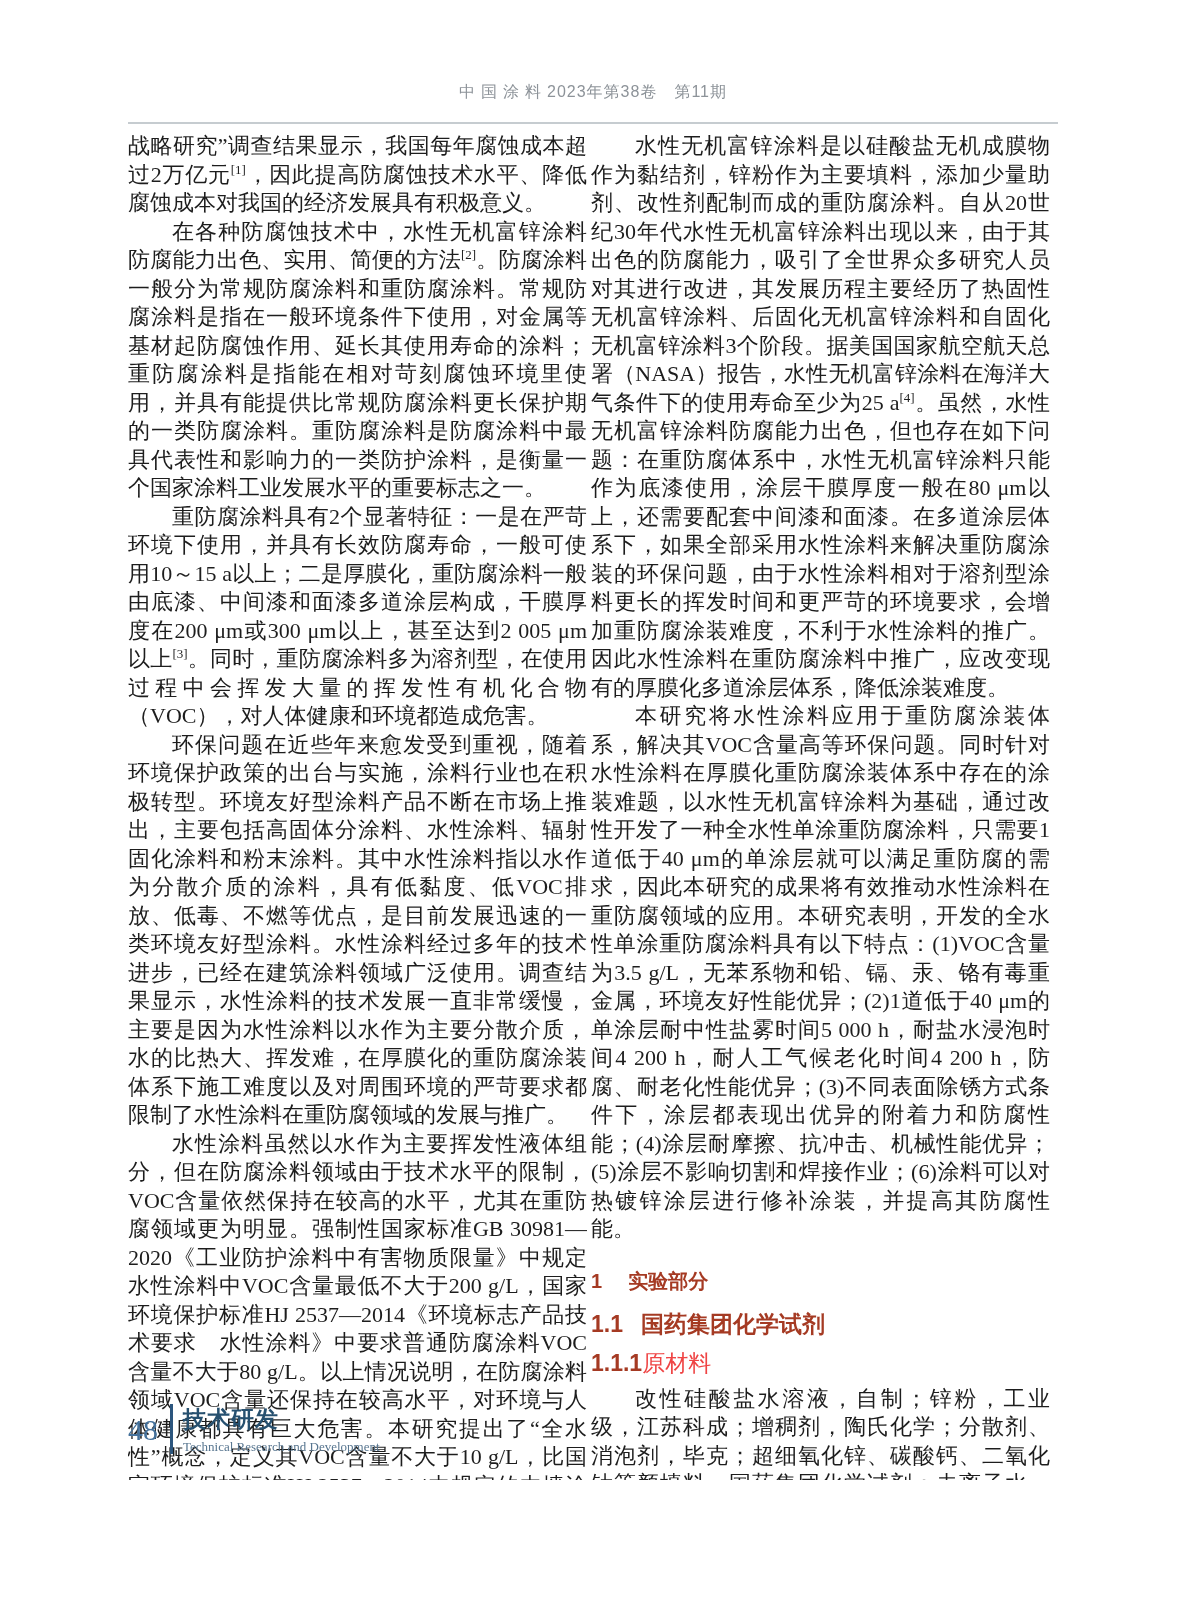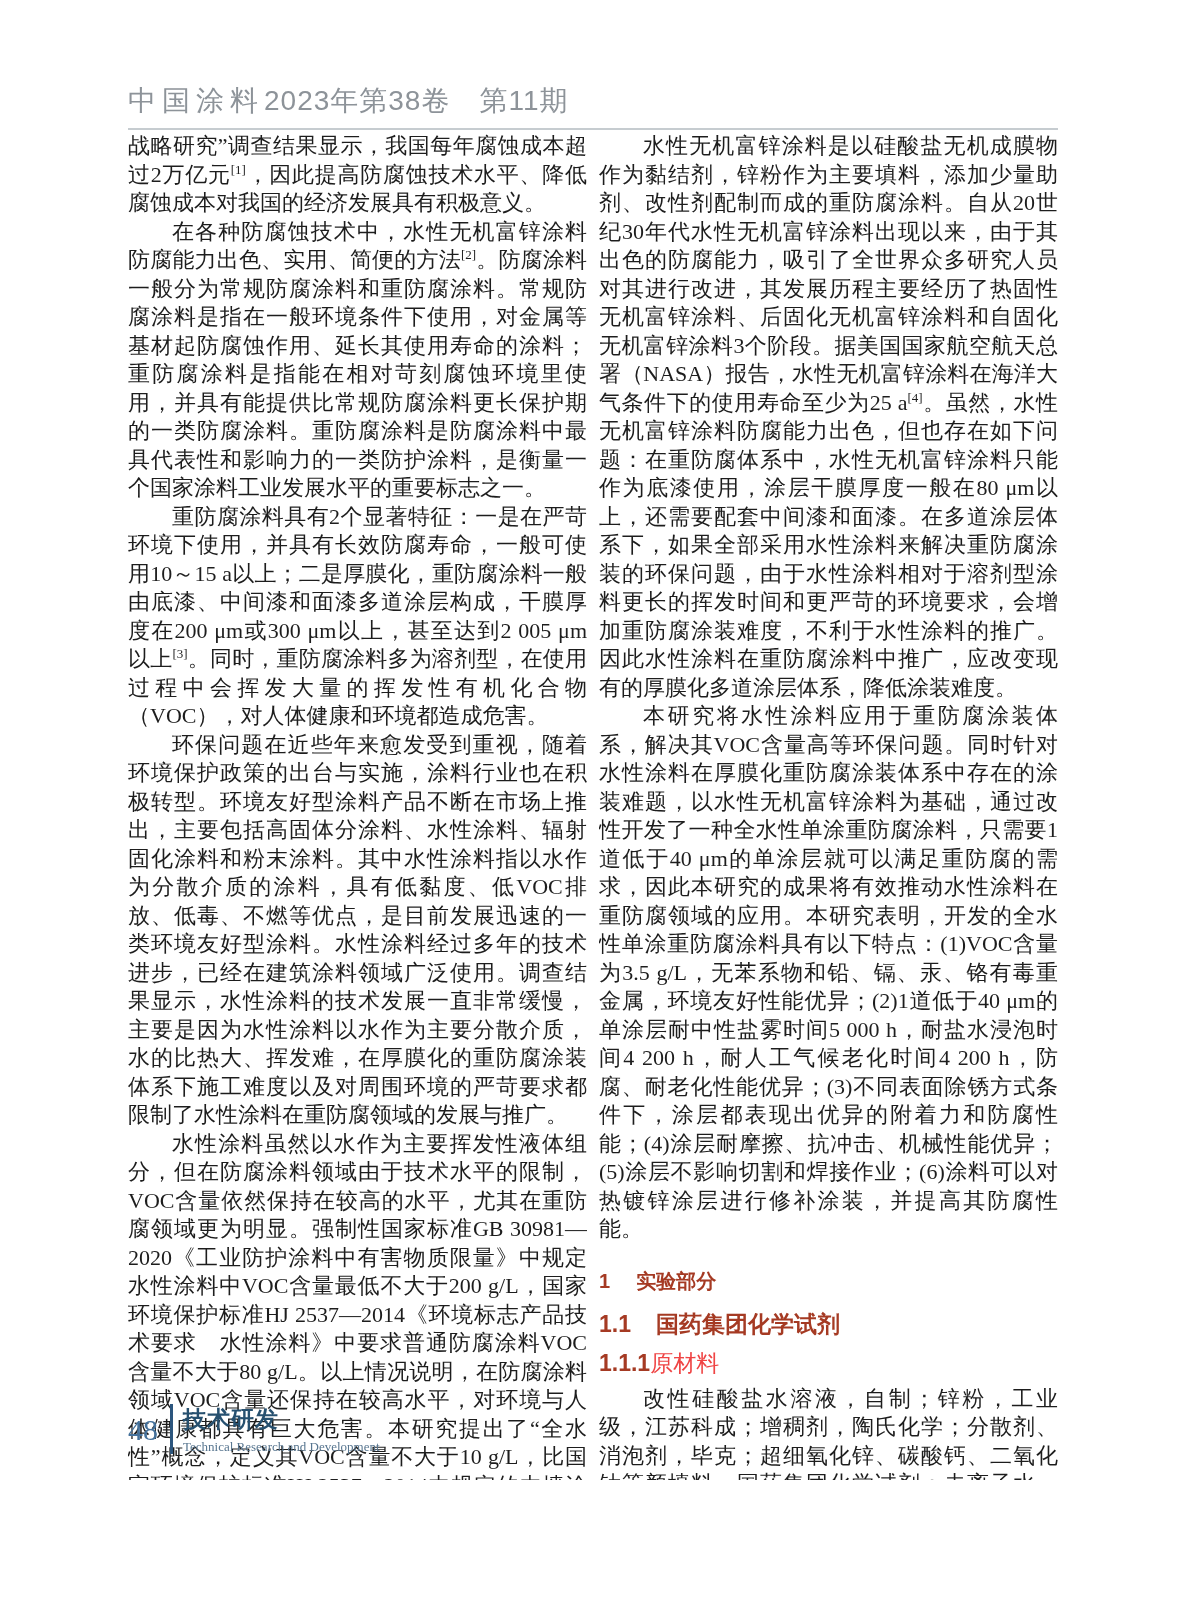--- a/index.html
+++ b/index.html
@@ -8,53 +8,53 @@
     width:1187px;height:1600px;
     background:#ffffff;
     box-sizing:border-box;
     font-family:"Liberation Serif","DejaVu Serif",serif;
     color:#1d1d1d;
     overflow:hidden;
   }
   
   .pg-header{
     position:absolute;left:128px;right:129px;top:82px;
-    display:flex;justify-content:flex-start;align-items:flex-end;
-    color:#8d9399;font-size:28px;
+    display:flex;justify-content:center;align-items:flex-end;
+    color:#8d9399;font-size:16px;
     font-family:"Liberation Sans","DejaVu Sans",sans-serif;
     border-bottom:2px solid #c6ccd0;
-    padding-bottom:8px;
+    padding-bottom:19px;
   }
   .journal-name{letter-spacing:6px;}
   .issue-info{letter-spacing:1px;}
   
   .columns{
     position:absolute;left:128px;top:132px;width:930px;
-    display:flex;gap:12px;
+    display:flex;gap:4px;
   }
   .col{
     width:459px;height:1348px;overflow:hidden;
     text-align:justify;
   }
   .para{margin:0;font-size:22px;line-height:28.5px;}
   .para.indent{text-indent:2em;}
   sup{font-size:13px;line-height:0;vertical-align:super;}
   
   .h1{
     font-family:"Liberation Sans","DejaVu Sans",sans-serif;
     font-weight:bold;color:#a53a23;font-size:20px;
     margin:24px 0 14px;
   }
   .h1 .hnum{margin-right:26px;}
   .h2{
     font-family:"Liberation Sans","DejaVu Sans",sans-serif;
     font-weight:bold;color:#a53a23;font-size:23px;
     margin:4px 0 8px;
   }
-  .h2 .hnum{margin-right:25px;}
+  .h2 .hnum{margin-right:18px;}
   .h3{font-size:23px;margin:4px 0 6px;}
   .h3 .hnum{
     font-family:"Liberation Sans","DejaVu Sans",sans-serif;
     font-weight:bold;color:#a53a23;
   }
   .h3 .htitle{color:#ef4444;}
   
   .pg-footer{
     position:absolute;left:128px;top:1404px;
     display:flex;align-items:flex-start;

